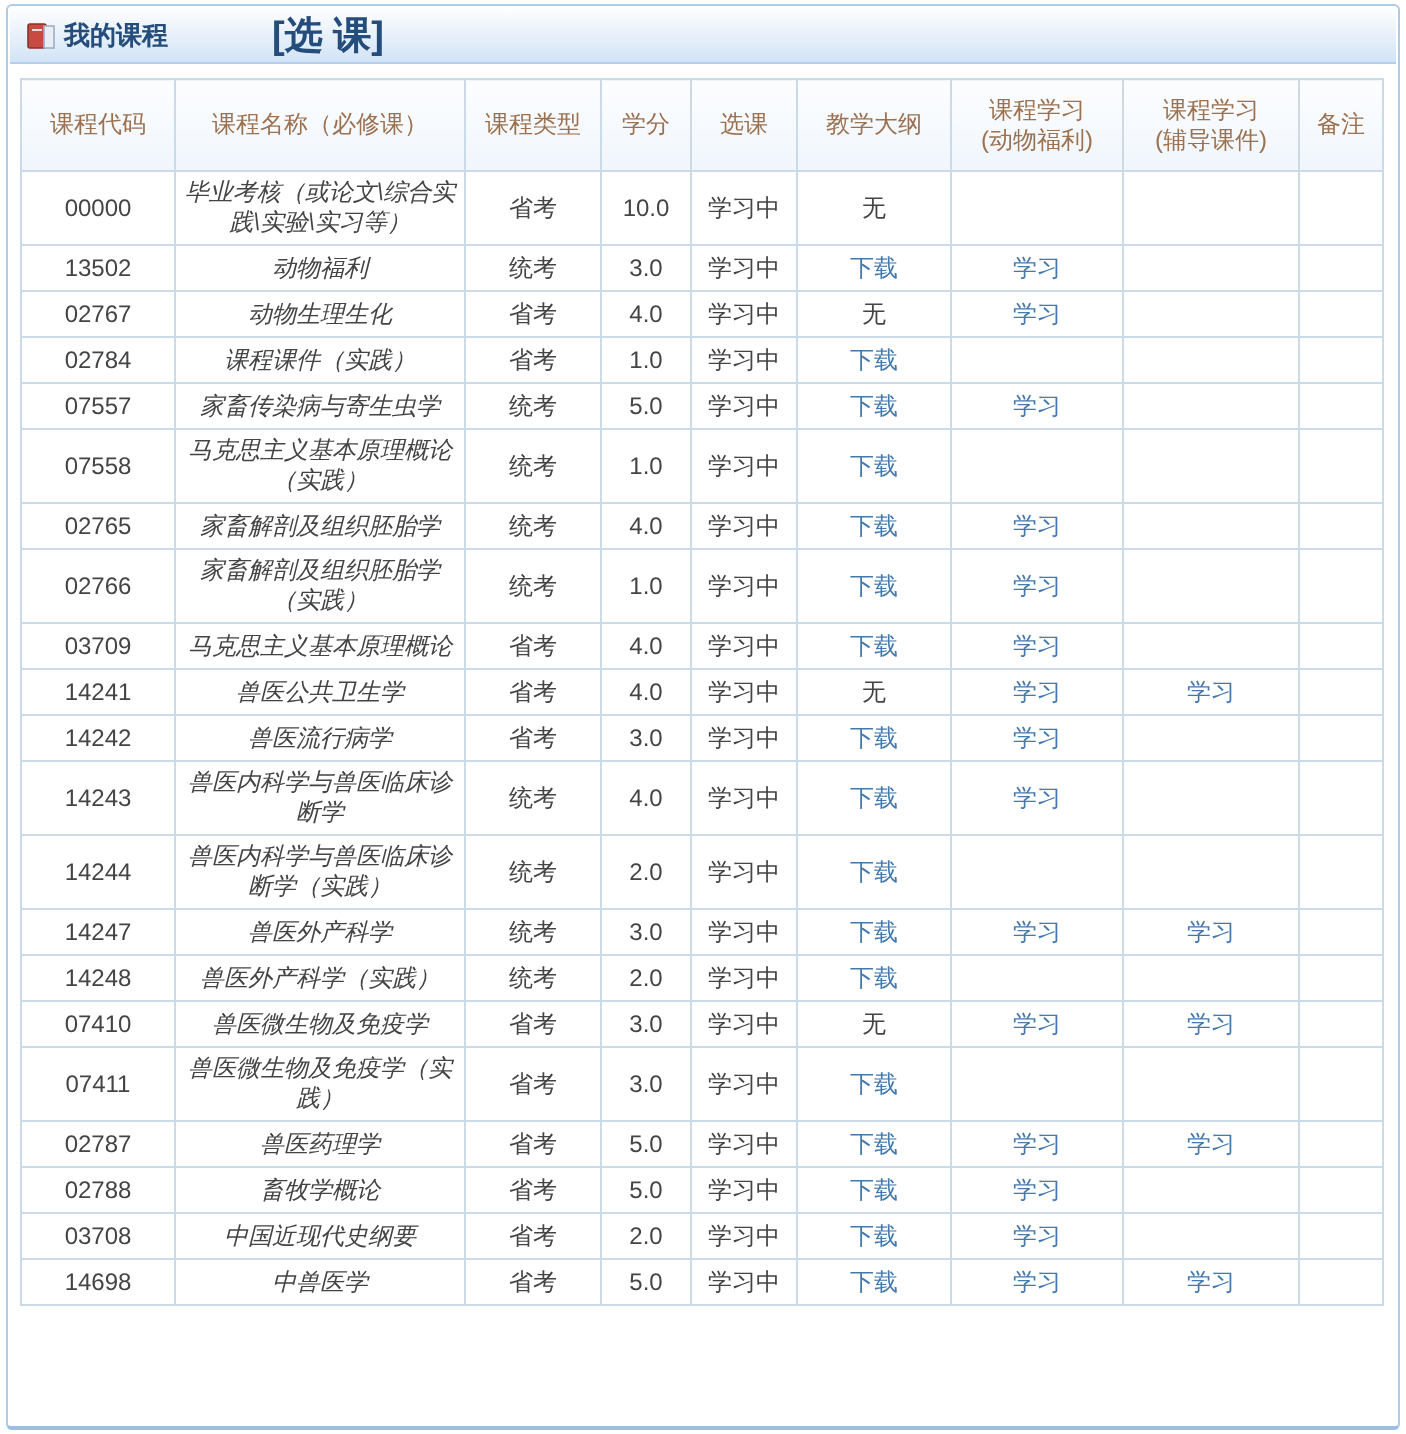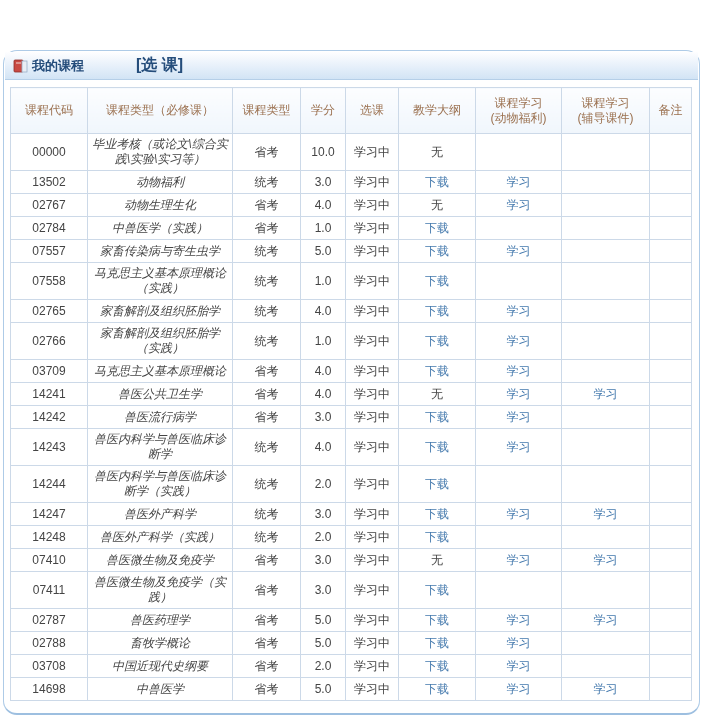--- a/index.html
+++ b/index.html
@@ -9,42 +9,41 @@
     font-family: "Liberation Sans", "DejaVu Sans", sans-serif;
     font-size: 12px;
     color: #444;
     position: relative;
   }
   .container {
     position: absolute;
     left: 3px; top: 2px; right: 3px; bottom: 2px;
     border: 1px solid #aecbe7;
     border-bottom: 2px solid #9dbfe0;
-    border-radius: 14px;
+    border-radius: 3px;
     background: #ffffff;
-    margin-top: 48px;
   }
   .titlebar {
     height: 28px;
     margin: 1px;
     background: linear-gradient(180deg, #fefeff 0%, #eaf2fb 45%, #d2e4f5 100%);
     border-bottom: 1px solid #b5cfe8;
     display: flex;
     align-items: center;
     padding: 0 8px;
   }
   .book-icon { display: inline-flex; margin-right: 4px; }
   .titlebar .title {
     font-weight: bold;
     font-size: 13px;
     color: #254d7b;
   }
   .titlebar .select-link {
     font-weight: bold;
-    font-size: 16px;
+    font-size: 19px;
     color: #254d7b;
     margin-left: 52px;
     text-decoration: none;
     cursor: pointer;
   }
   table.courses {
     margin: 7px 6px 0 6px;
     border-collapse: collapse;
     table-layout: fixed;
     width: 681px;
@@ -99,21 +98,21 @@
         <col style="width: 86px;">
         <col style="width: 88px;">
         <col style="width: 42px;">
       </colgroup>
     <thead>
       <tr id="courses-head-row">
           <th>
             <div>课程代码</div>
           </th>
           <th>
-            <div>课程类型（必修课）</div>
+            <div>课程名称（必修课）</div>
           </th>
           <th>
             <div>课程类型</div>
           </th>
           <th>
             <div>学分</div>
           </th>
           <th>
             <div>选课</div>
           </th>
@@ -162,21 +161,21 @@
           <td>省考</td>
           <td>4.0</td>
           <td>学习中</td>
           <td>无</td>
           <td><a class="cell-link">学习</a></td>
           <td></td>
           <td></td>
         </tr>
         <tr>
           <td>02784</td>
-          <td class="name-cell">中兽医学（实践）</td>
+          <td class="name-cell">课程课件（实践）</td>
           <td>省考</td>
           <td>1.0</td>
           <td>学习中</td>
           <td><a class="cell-link">下载</a></td>
           <td></td>
           <td></td>
           <td></td>
         </tr>
         <tr>
           <td>07557</td>

